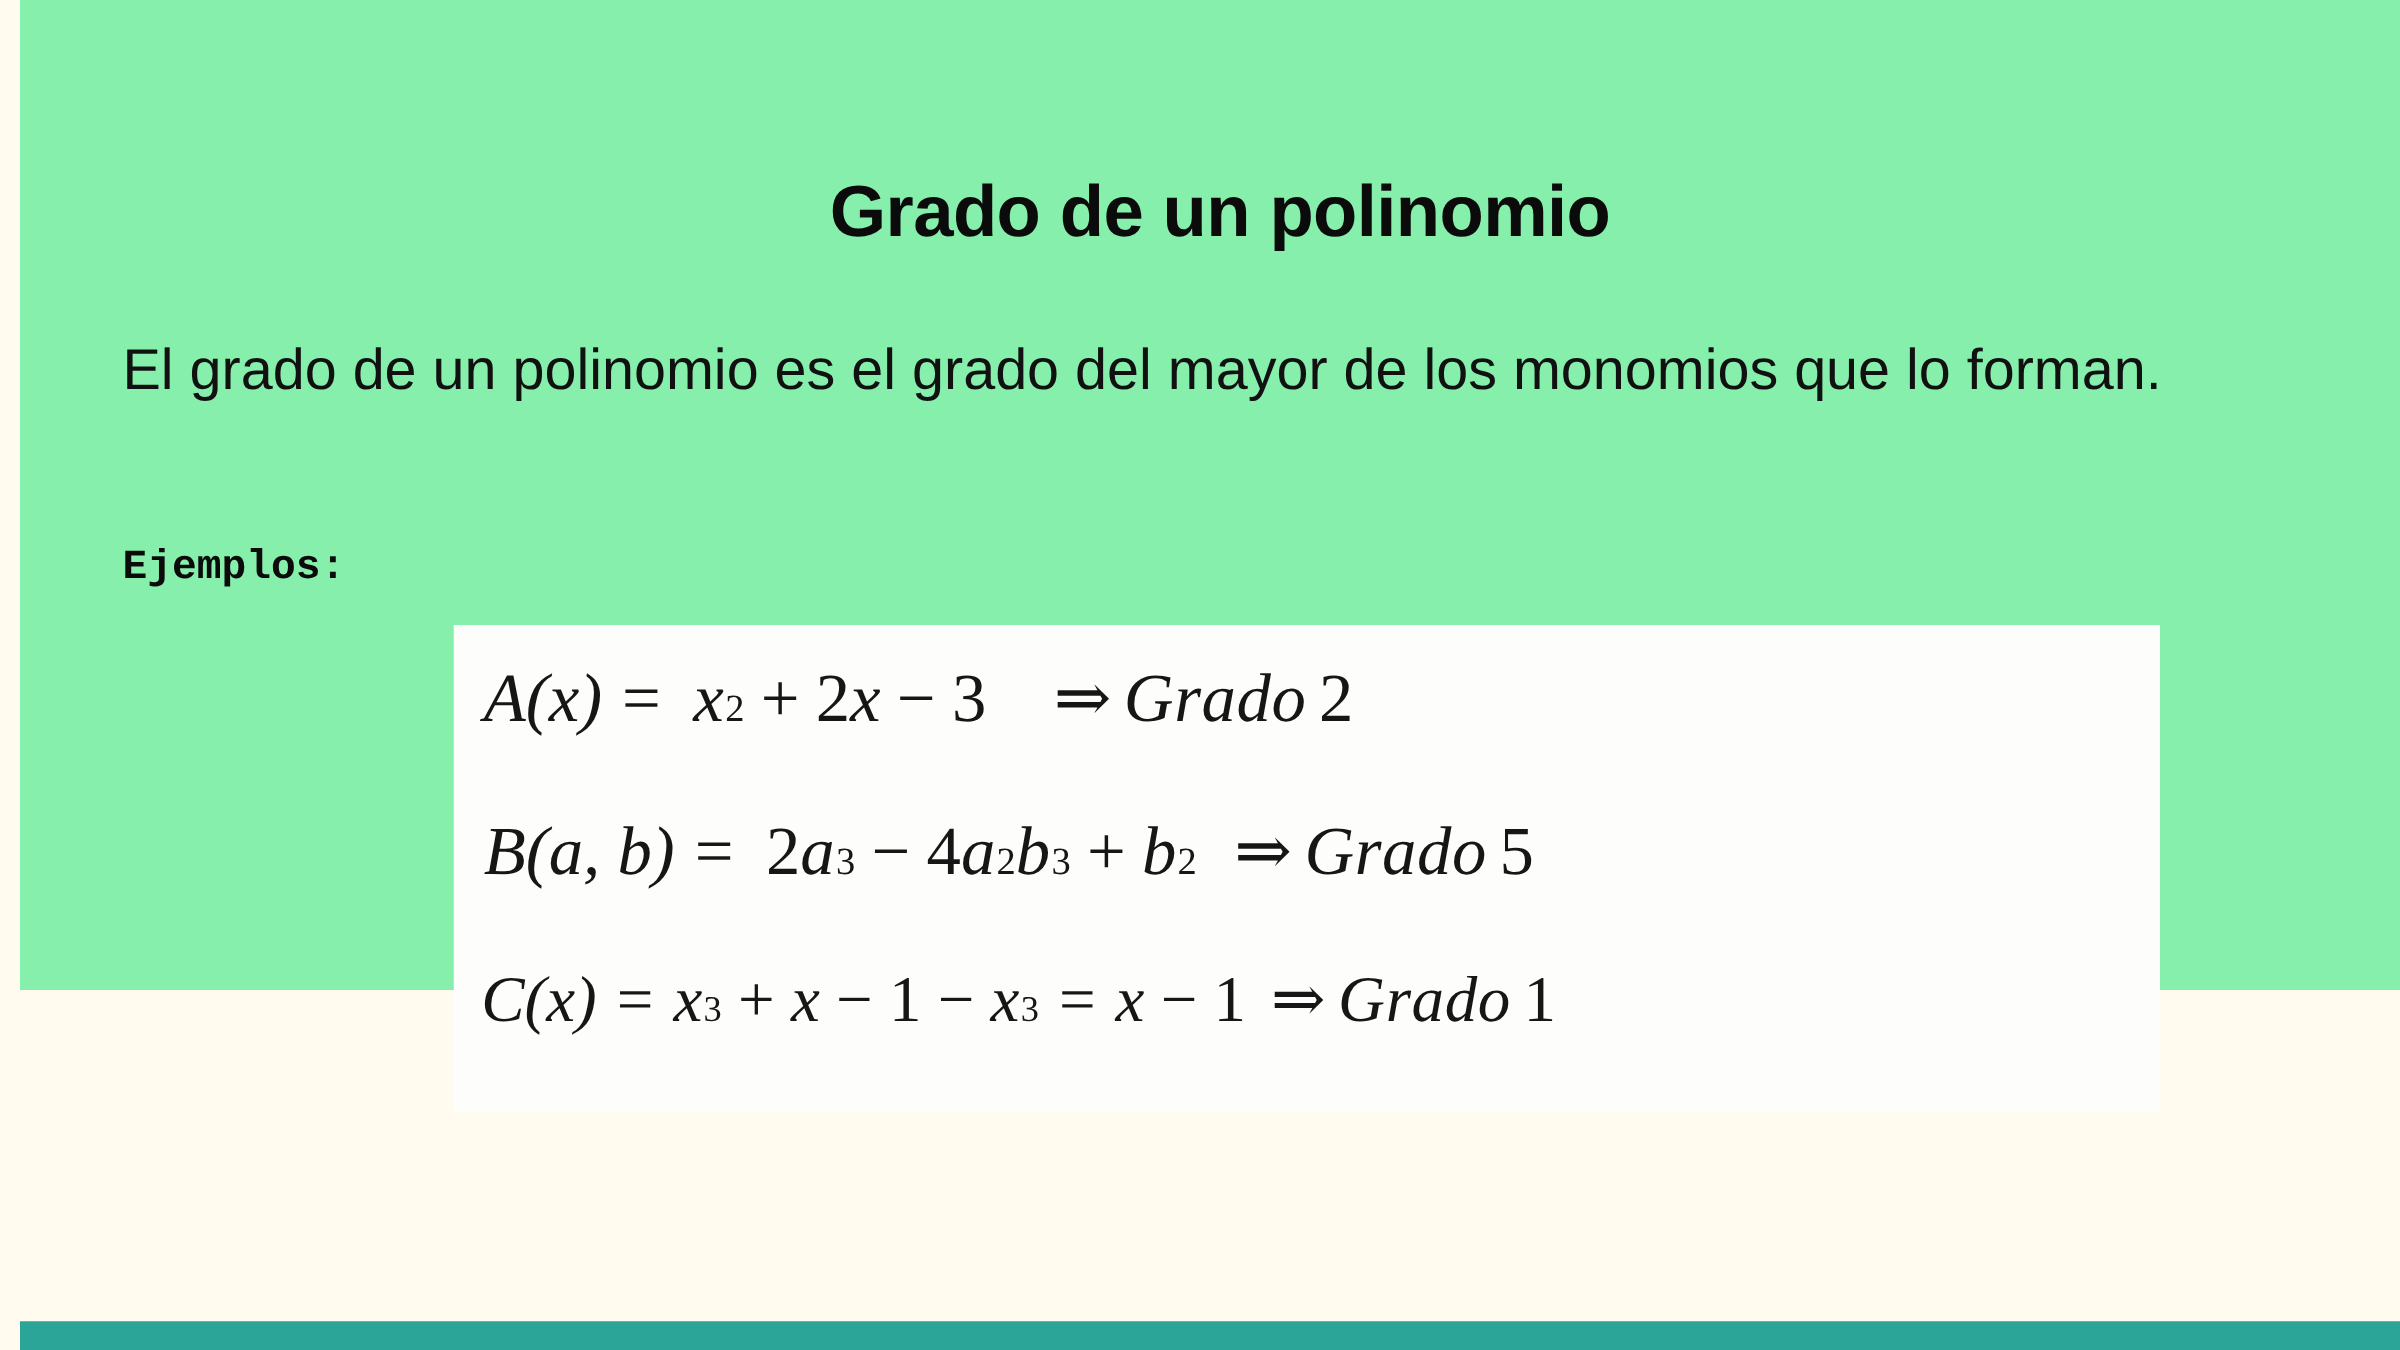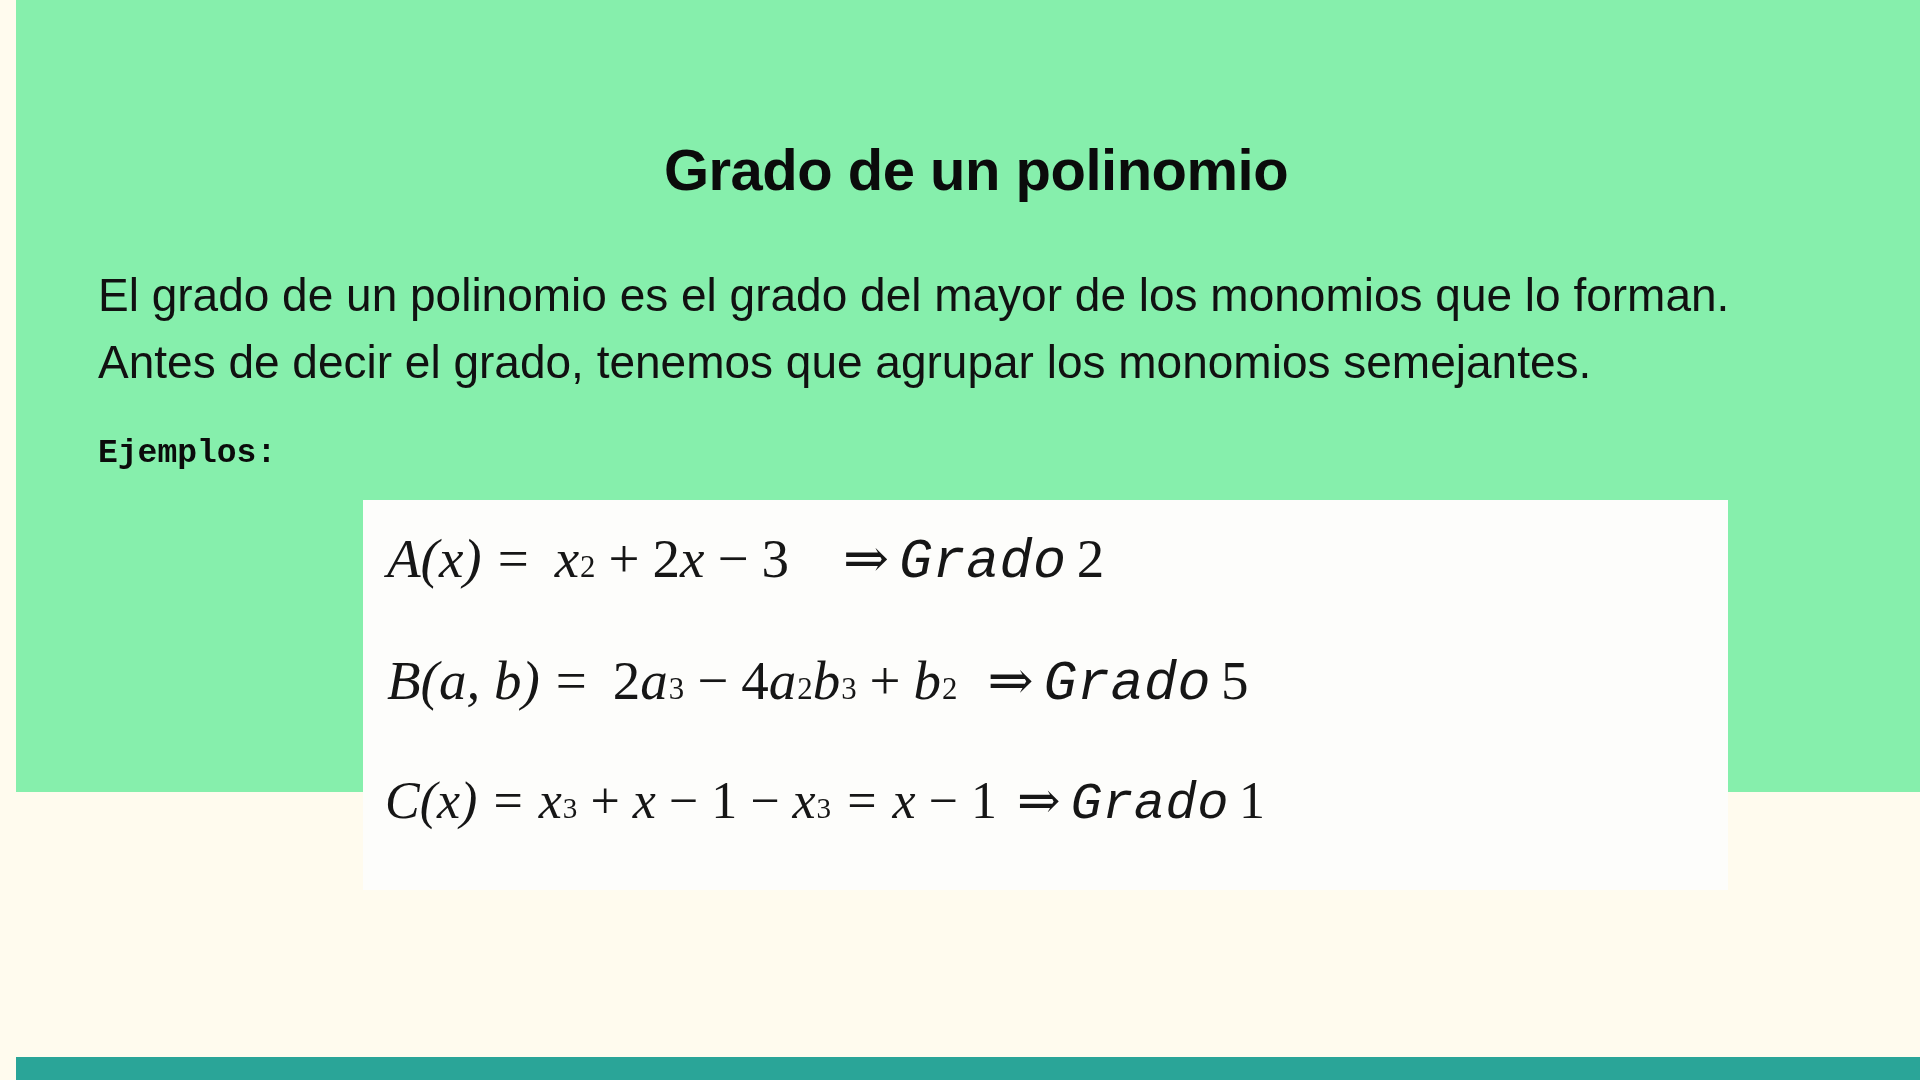--- a/index.html
+++ b/index.html
@@ -116,42 +116,40 @@
   .op {
     font-style: normal;
     padding: 0 13px;
   }
   .op-eq { font-style: normal; padding: 0 16px; }
   .arrow { font-style: normal; padding: 0 10px; }
 
   .grado {
     font-style: italic;
     letter-spacing: 0.5px;
-    font-family: Liberation Mono, monospace;
   }
 
   .footer-bar {
     position: absolute;
     left: 0;
     top: 1057px;
     width: 1920px;
     height: 23px;
     background: #2aa598;
   }
 </style>
 </head>
 <body>
 
 <div class="slide">
 
   <h1 class="slide-title">Grado de un polinomio</h1>
 
   <div class="body-block">
     <div class="body-line">El grado de un polinomio es el grado del mayor de los monomios que lo forman.</div>
-    <div class="body-line">Antes de decir el grado, tenemos que agrupar los monomios semejantes.</div>
   </div>
 
   <div class="examples-label">Ejemplos:</div>
 
   <div class="equation-panel">
     <div class="eq-rows">
 
       <div class="eq-row eq-row-1">
         <span class="it">A</span>
           <span class="it">(x)</span>

